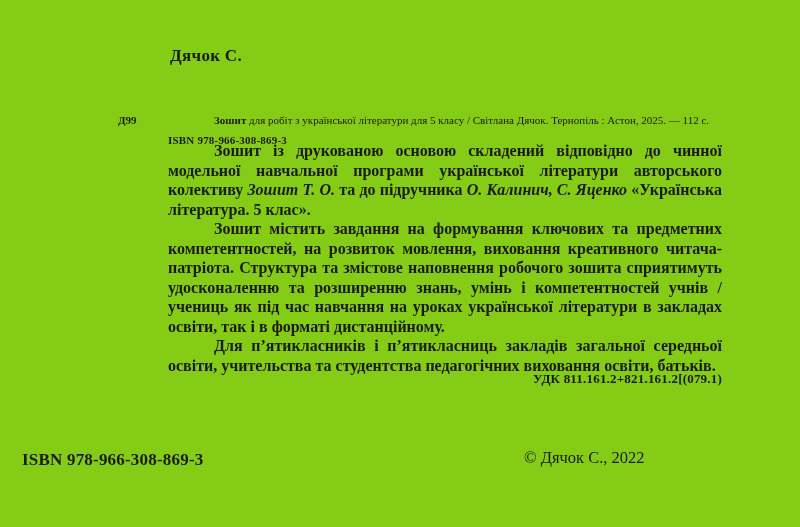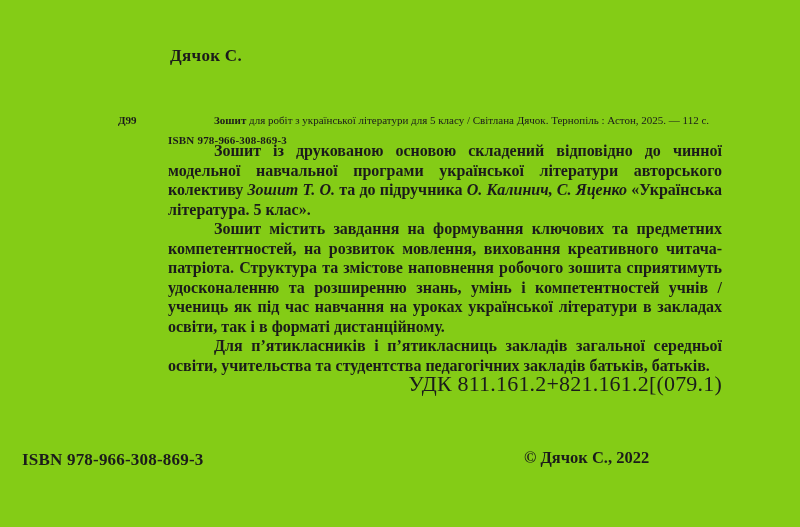--- a/index.html
+++ b/index.html
@@ -67,60 +67,60 @@
   }
   .annotation p {
     margin: 0;
     text-indent: 46px;
   }
 
   .udc {
     position: absolute;
     right: 78px;
     top: 371px;
-    font-size: 22px;
-    font-weight: 400;
+    font-size: 13px;
+    font-weight: 700;
     letter-spacing: 0.2px;
   }
 
   .isbn-bottom {
     position: absolute;
     left: 22px;
     top: 450px;
     font-size: 17px;
     font-weight: 700;
     letter-spacing: 0.2px;
   }
 
   .copyright {
     position: absolute;
     left: 524px;
     top: 448px;
     font-size: 16.5px;
-    font-weight: 700;
+    font-weight: 400;
     line-height: 19.5px;
   }
 </style>
 </head>
 <body>
 
 <div class="page">
 
   <div class="author-head">Дячок С.</div>
 
   <div class="biblio">
     <span class="code">Д99</span>
     <p class="entry"><span class="b">Зошит</span><span> для робіт з української літератури для 5 класу / Світлана Дячок. Тернопіль : Астон, 2025. — 112 с.</span></p>
     <div class="isbn-top">ISBN 978-966-308-869-3</div>
   </div>
 
   <div class="annotation">
     <p><span>Зошит із друкованою основою складений відповідно до чинної модельної навчальної програми української літератури авторського колективу </span><span class="i">Зошит Т. О.</span><span> та до підручника </span><span class="i">О. Калинич, С. Яценко</span><span> «Українська література. 5 клас».</span></p>
     <p><span>Зошит містить завдання на формування ключових та предметних компетентностей, на розвиток мовлення, виховання креативного читача-патріота. Структура та змістове наповнення робочого зошита сприятимуть удосконаленню та розширенню знань, умінь і компетентностей учнів / учениць як під час навчання на уроках української літератури в закладах освіти, так і в форматі дистанційному.</span></p>
-    <p><span>Для п’ятикласників і п’ятикласниць закладів загальної середньої освіти, учительства та студентства педагогічних закладів батьків, батьків.</span></p>
+    <p><span>Для п’ятикласників і п’ятикласниць закладів загальної середньої освіти, учительства та студентства педагогічних виховання освіти, батьків.</span></p>
   </div>
 
   <div class="udc">УДК 811.161.2+821.161.2[(079.1)</div>
 
   <div class="isbn-bottom">ISBN 978-966-308-869-3</div>
 
   <div class="copyright">
     <div>© Дячок С., 2022</div>
   </div>
 

